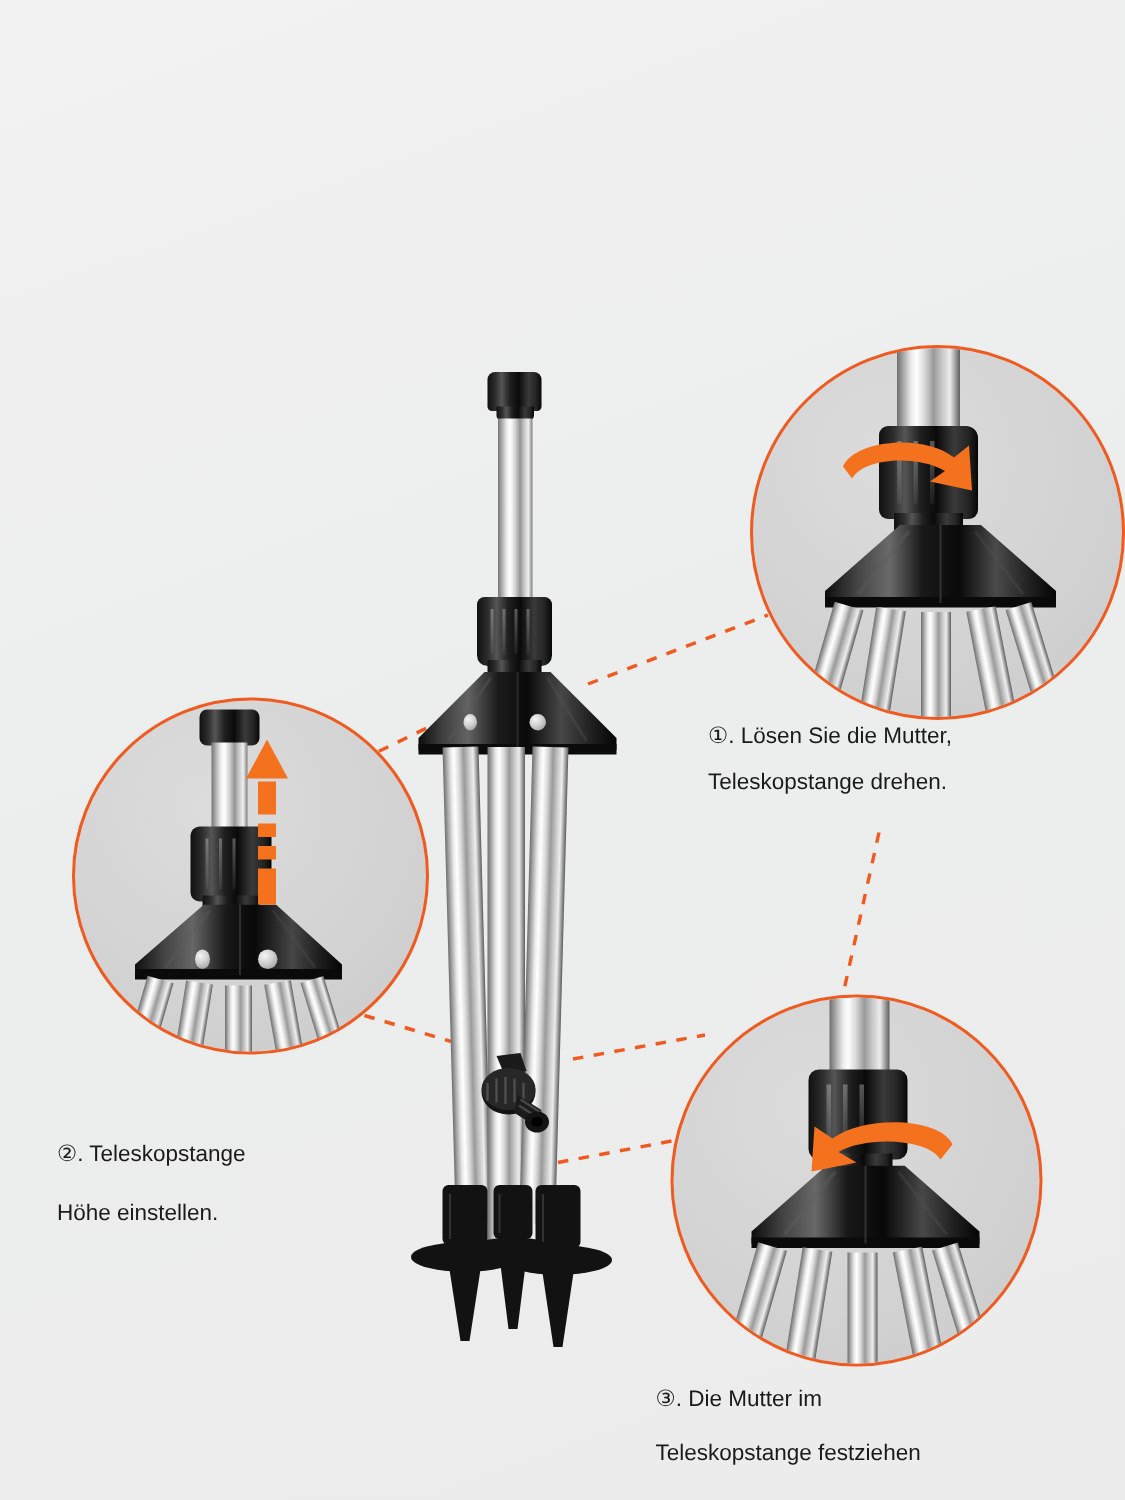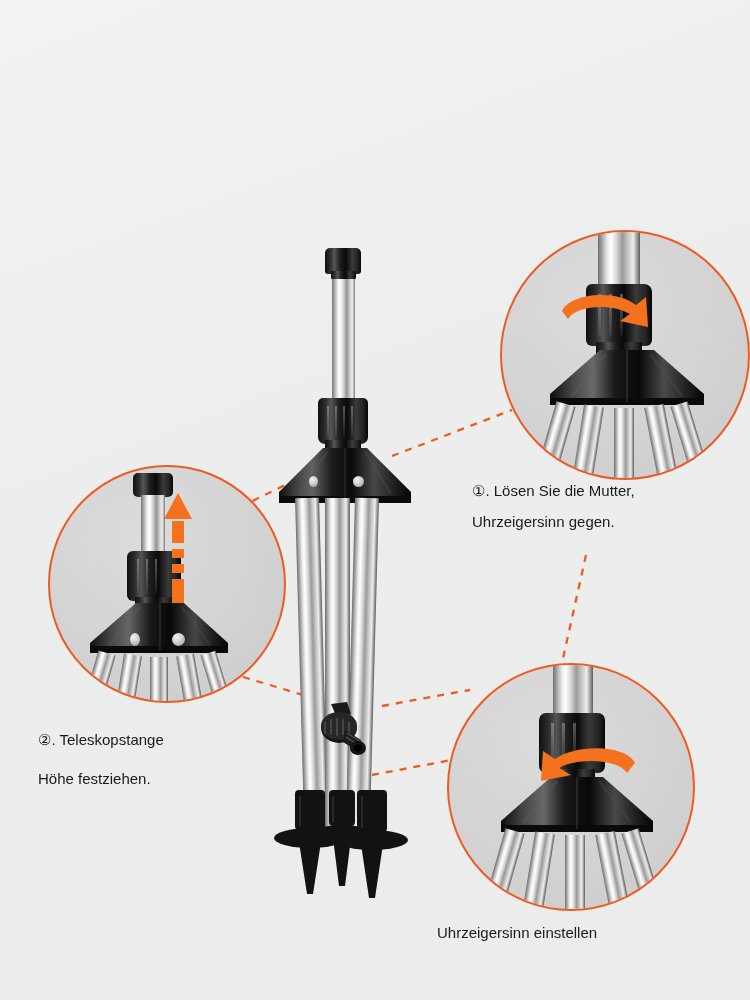--- a/index.html
+++ b/index.html
@@ -331,25 +331,26 @@
     <div class="chrome-pole" style="left:146px; top:168px; width:20px; height:84px; transform:rotate(-11deg); transform-origin:top center;"></div>
     <div class="chrome-pole" style="left:172px; top:166px; width:18px; height:82px; transform:rotate(-17deg); transform-origin:top center;"></div>
 
     <svg class="arrow-svg" style="left:78px; top:78px;" width="116" height="56" viewBox="0 0 116 56">
       <path d="M108 20 C100 2, 50 0, 28 16 L16 8 L14 38 L44 32 L32 25 C50 14, 92 16, 100 30 Z" fill="#f4711e"></path>
     </svg>
   </div>
 
   <div class="callout" style="left:472px; top:475px;">
     <span class="ln">①. Lösen Sie die Mutter,</span>
-    <span class="ln">Uhrzeigersinn gegen.</span>
-  </div>
-
-  <div class="callout" style="left:38px; top:720px; line-height:39px;">
+    <span class="ln">Teleskopstange drehen.</span>
+  </div>
+
+  <div class="callout" style="left:38px; top:750px; line-height:39px;">
     <span class="ln">②. Teleskopstange</span>
-    <span class="ln">Höhe festziehen.</span>
+    <span class="ln">Höhe einstellen.</span>
   </div>
 
   <div class="callout" style="left:437px; top:915px; line-height:36px;">
-    <span class="ln">Uhrzeigersinn einstellen</span>
+    <span class="ln">③. Die Mutter im</span>
+    <span class="ln">Teleskopstange festziehen</span>
   </div>
 
 </div>
 
 </body></html>

